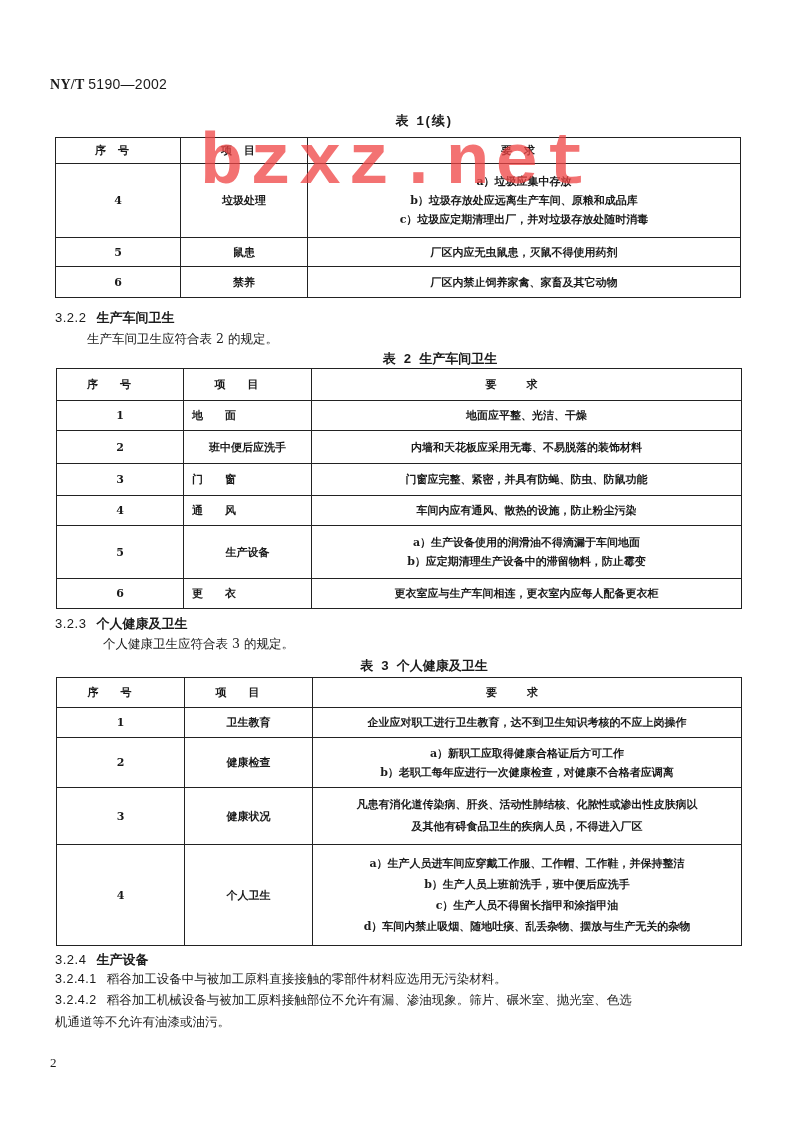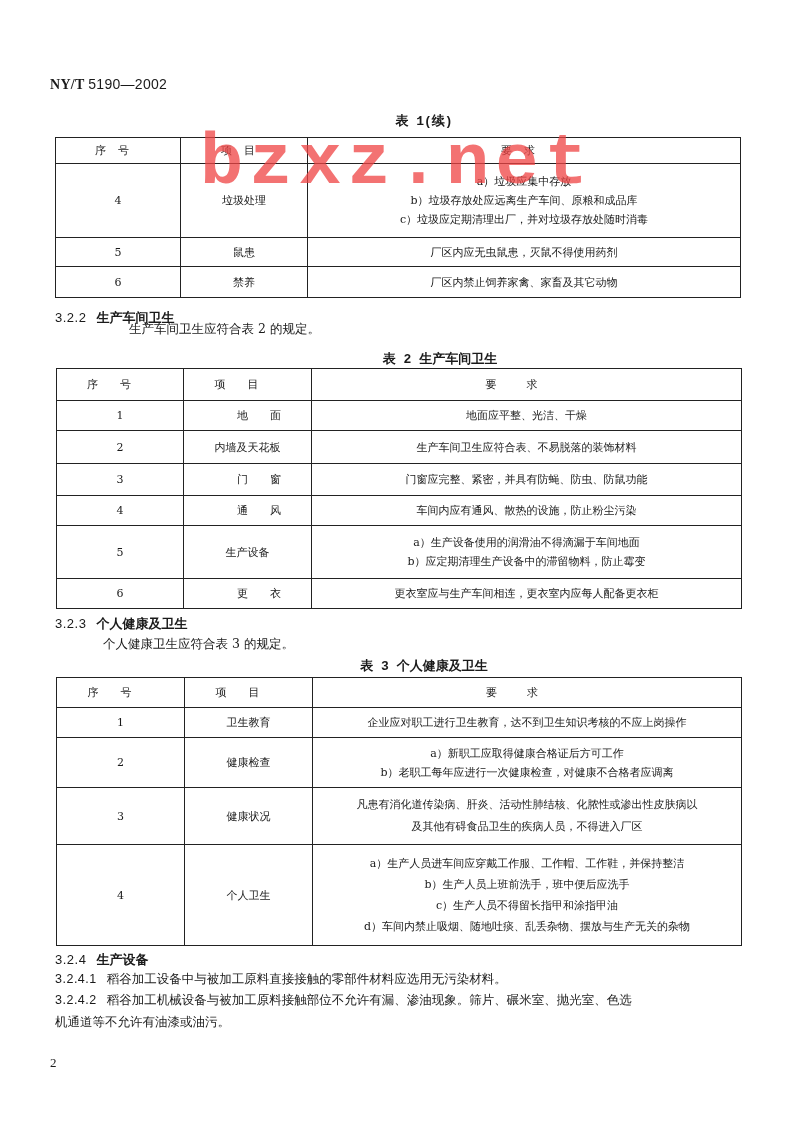--- a/index.html
+++ b/index.html
@@ -14,26 +14,26 @@
   .caption { font-size: 13px; font-weight: bold; text-align: center; width: 800px; left: 0; font-family: Liberation Mono, monospace; padding-left: 24px; }
   .sec { left: 55px; font-size: 13px; font-family: "DejaVu Sans", sans-serif; }
   .sec .no { font-family: "Liberation Sans", sans-serif; font-weight: normal; margin-right: 10px; letter-spacing: 0.5px; }
   .sec .ttl { font-weight: bold; }
   .para { font-size: 12.5px; font-family: "DejaVu Serif", serif; }
   table.std {
     position: absolute; border-collapse: collapse; table-layout: fixed;
     font-size: 11px; font-family: "DejaVu Serif", serif;
   }
   table.std td, table.std th {
-    border: 1.3px solid #222; padding: 0 8px; font-weight: normal; vertical-align: middle;
+    border: 1.3px solid #222; padding: 0 8px; font-weight: bold; vertical-align: middle;
   }
   table.std th { letter-spacing: 12px; text-align: center; }
   table.std td.c { text-align: center; }
   table.std td.req { text-align: center; line-height: 19px; padding: 4px 8px; }
-  table.std td.item-spaced { letter-spacing: 22px; text-align: right; }
+  table.std td.item-spaced { letter-spacing: 22px; text-align: left; }
   .watermark {
     position: absolute; left: 200px; top: 128px; font-size: 72px; font-weight: bold;
     color: #ef4444; font-family: Liberation Mono, monospace; letter-spacing: 6px; opacity: 0.75;
     pointer-events: none; line-height: 1;
   }
   .page-num { left: 50px; top: 1055px; font-size: 13px; font-family: "Liberation Serif", serif; }
 </style>
 </head>
 <body>
 
@@ -79,21 +79,21 @@
         </td>
   </tr>
 </tbody>
   </table>
 
 <div class="watermark">bzxz.net</div>
 
 <div class="abs sec" style="top:309px;">
   <span class="no">3.2.2</span><span class="ttl">生产车间卫生</span>
 </div>
-<div class="abs para" style="left:87px; top:321px;margin-left:42px;">生产车间卫生应符合表 2 的规定。</div>
+<div class="abs para" style="left:87px; top:331px;">生产车间卫生应符合表 2 的规定。</div>
 
 <div class="abs caption" style="top:350px;margin-left:16px;">表 2  生产车间卫生</div>
 <table class="std" style="left:56px; top:368px; width:686px;">
   <colgroup>
       <col style="width:127px">
       <col style="width:128px">
       <col>
     </colgroup>
   <tbody>
       <tr style="height:32px;">
@@ -103,23 +103,23 @@
   </tr>
   <tr style="height:30px;">
     <td class="c">1</td>
     <td class="item-spaced">地面</td>
     <td class="req">
           <div>地面应平整、光洁、干燥</div>
         </td>
   </tr>
   <tr style="height:33px;">
     <td class="c">2</td>
-    <td class="c">内墙及天花板</td>
-    <td class="req">
-          <div>生产车间卫生应符合表、不易脱落的装饰材料</div>
+    <td class="c">班中便后应洗手</td>
+    <td class="req">
+          <div>内墙和天花板应采用无毒、不易脱落的装饰材料</div>
         </td>
   </tr>
   <tr style="height:32px;">
     <td class="c">3</td>
     <td class="item-spaced">门窗</td>
     <td class="req">
           <div>门窗应完整、紧密，并具有防蝇、防虫、防鼠功能</div>
         </td>
   </tr>
   <tr style="height:30px;">

